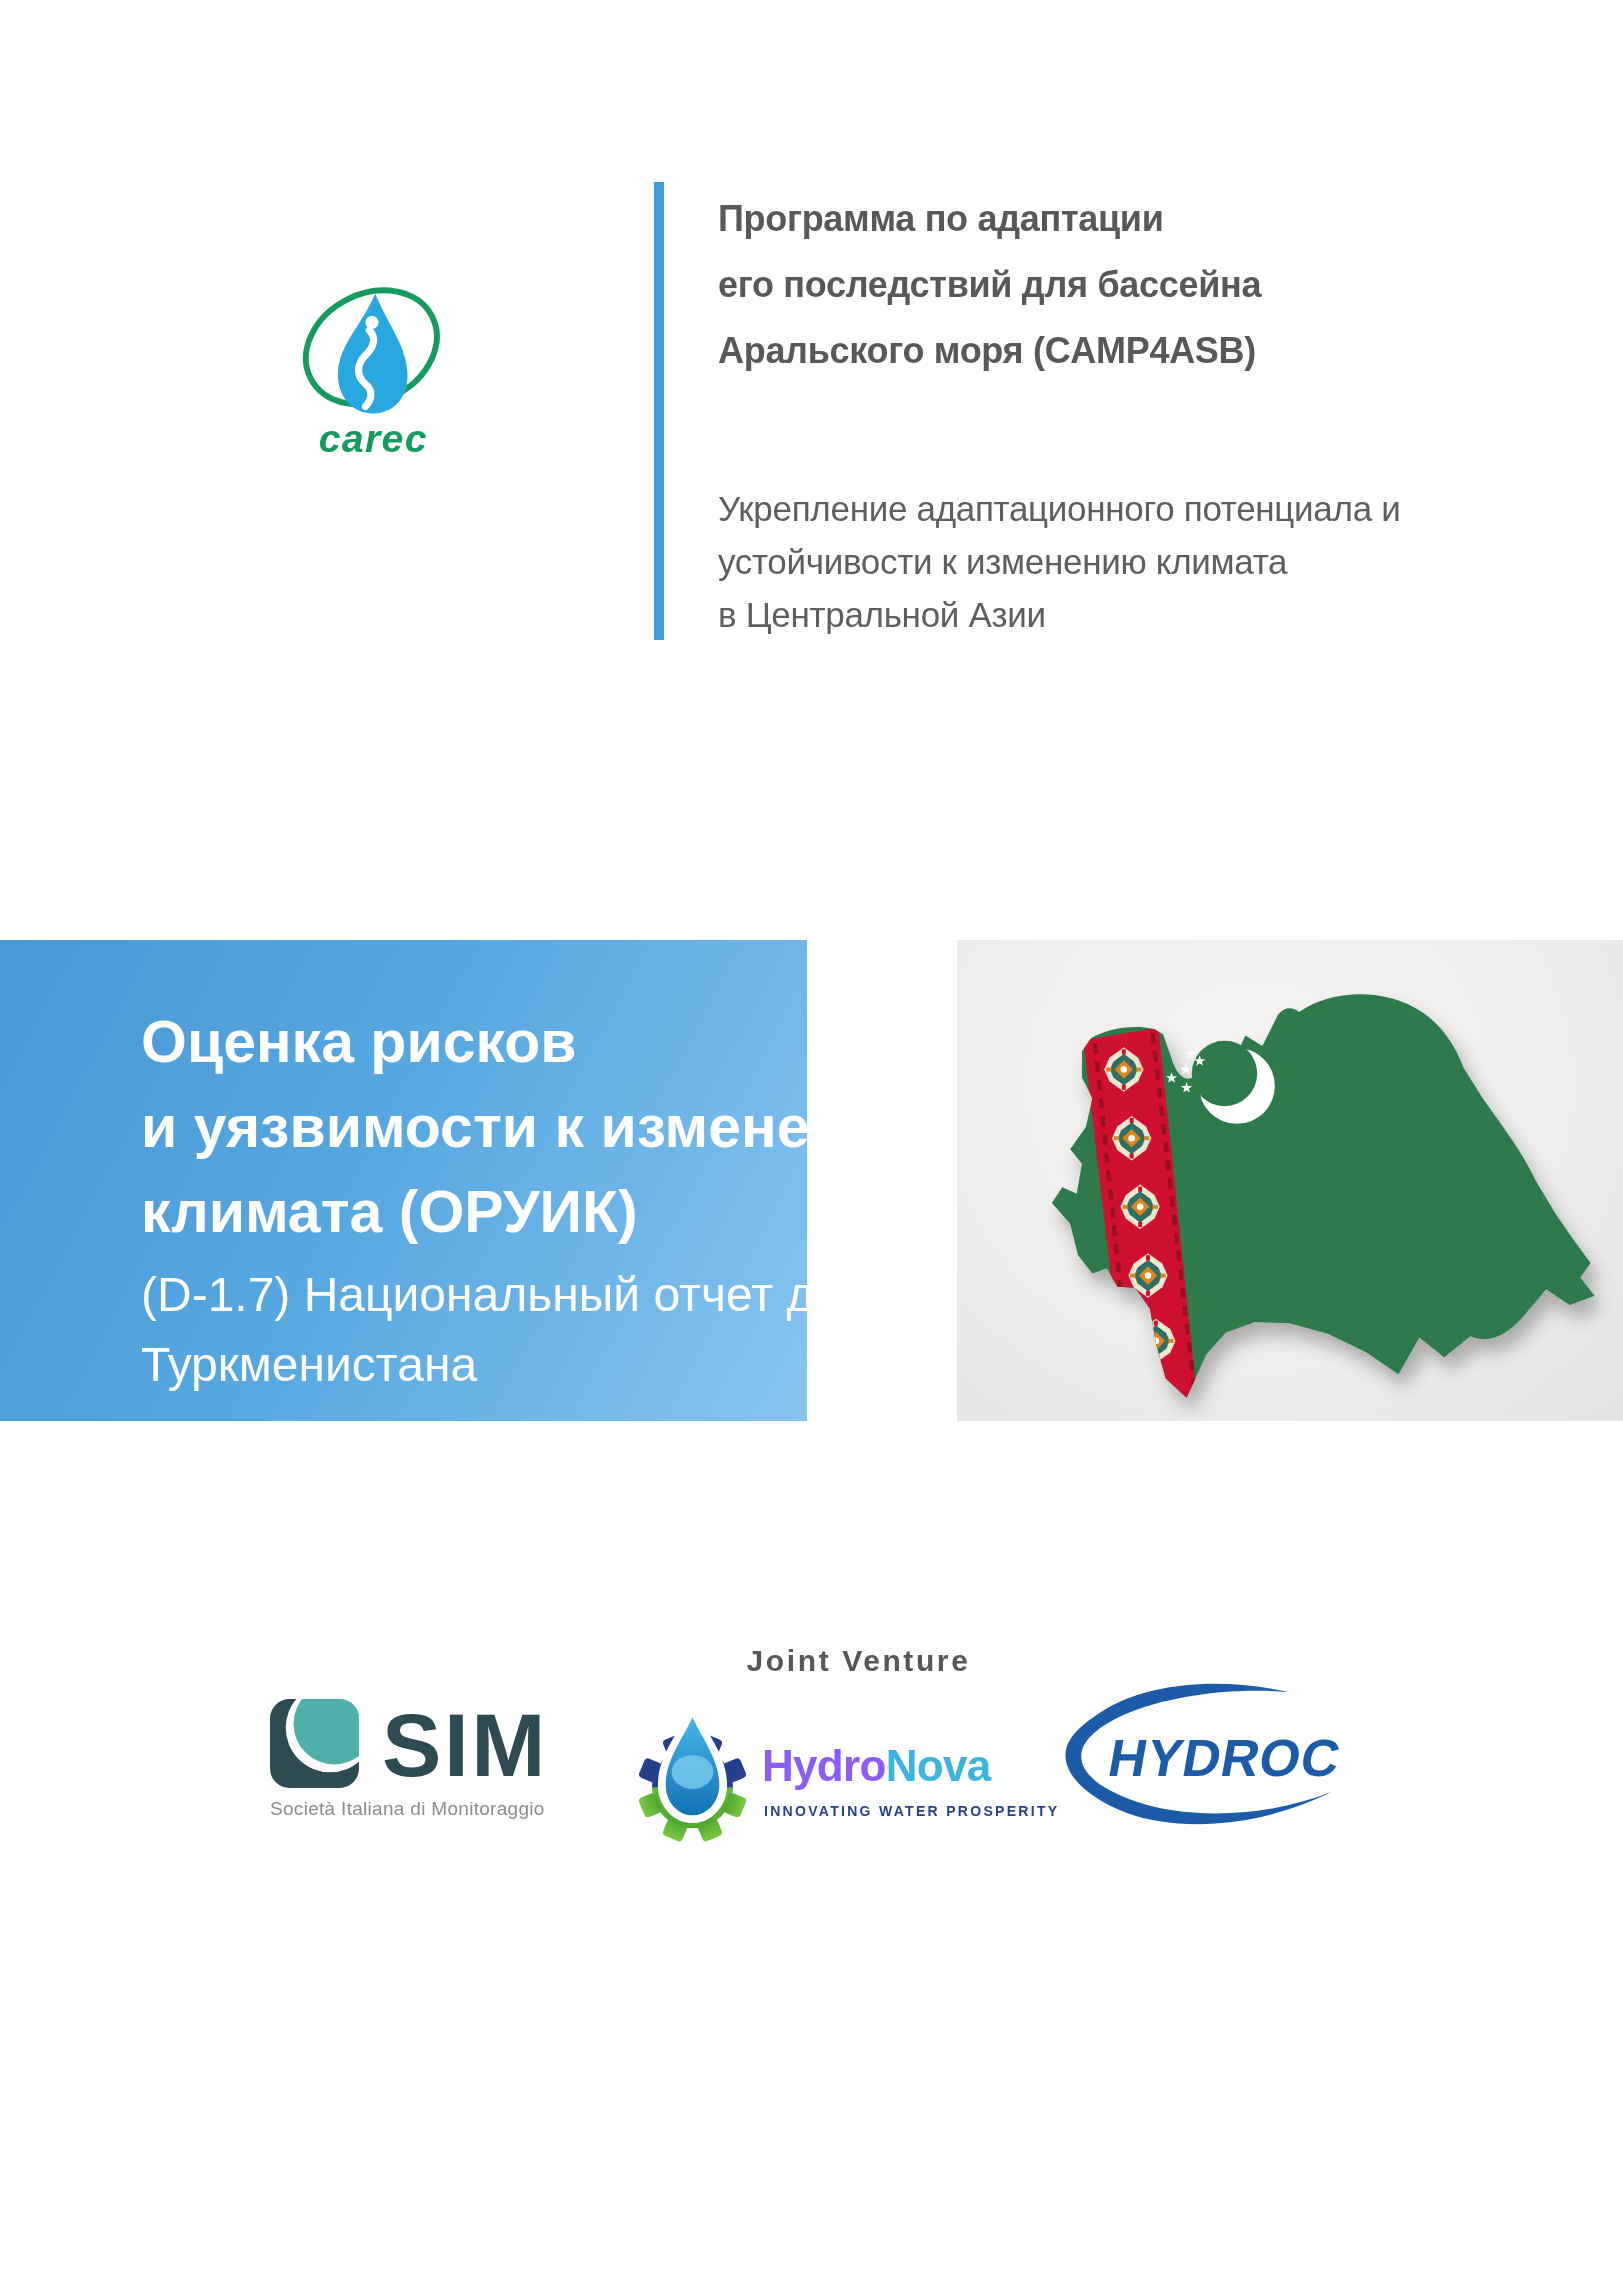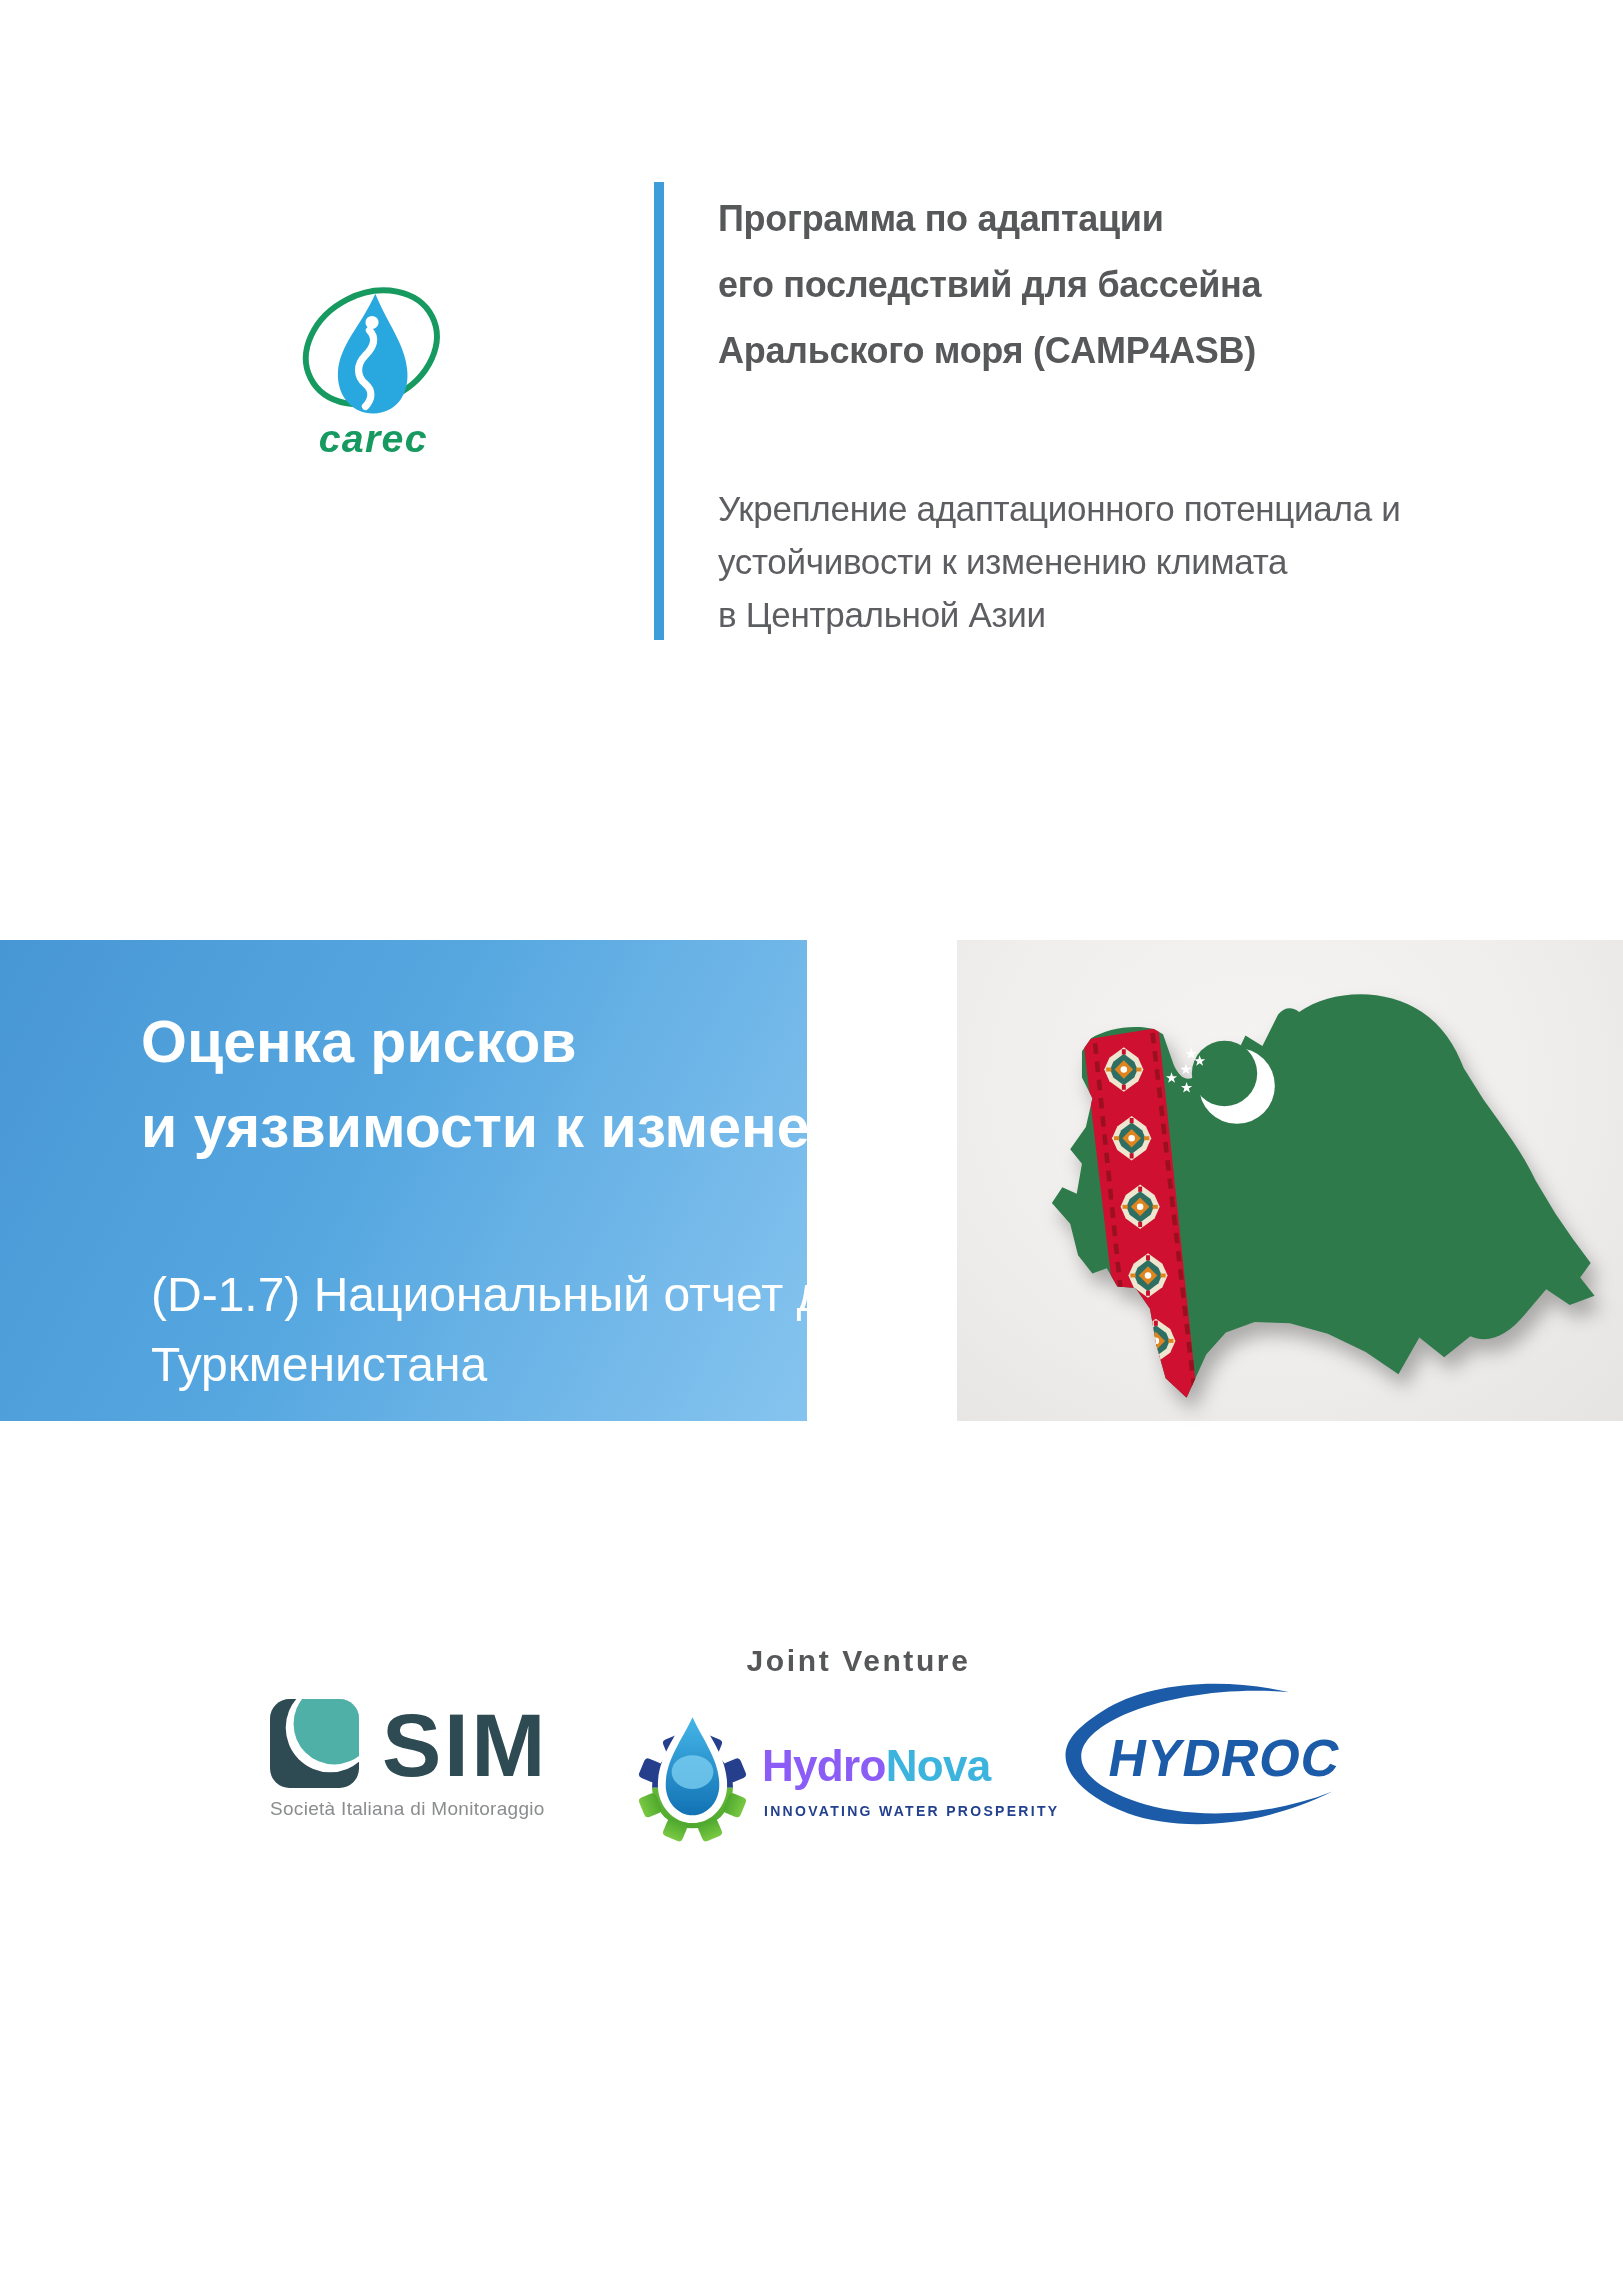--- a/index.html
+++ b/index.html
@@ -32,21 +32,21 @@
   .banner-left{
     position:absolute;left:0;top:0;width:807px;height:481px;
     background:linear-gradient(118deg,#4897d5 0%,#56a7e0 45%,#86c4ef 100%);
   }
   .banner-title{
     position:absolute;left:141px;top:60px;width:811px;
     font-size:59px;line-height:85px;font-weight:bold;color:#ffffff;
   }
   .banner-subtitle{
     position:absolute;left:141px;top:320px;width:811px;
-    font-size:48px;line-height:70px;font-weight:400;color:#ffffff;margin-left:10px;
+    font-size:48px;line-height:70px;font-weight:400;color:#ffffff;
   }
   .banner-title span,.banner-subtitle span{display:block;}
   .banner-photo{
     position:absolute;left:957px;top:0;width:667px;height:481px;
     background:radial-gradient(ellipse at 45% 30%,#f5f4f2 0%,#efeeec 55%,#e5e4e2 100%);
   }
   .map-svg{
     position:absolute;left:28px;top:38px;width:615px;height:425px;
     filter:drop-shadow(7.9px 13px 9.2px rgba(90,90,90,0.45));
   }
@@ -104,20 +104,21 @@
     <span>Укрепление адаптационного потенциала и</span>
     <span>устойчивости к изменению климата</span>
     <span>в Центральной Азии</span>
   </div>
 
   <div class="banner">
     <div class="banner-left">
       <div class="banner-title">
         <span>Оценка рисков</span>
         <span>и уязвимости к изменению</span>
+        <span>климата (ОРУИК)</span>
       </div>
       <div class="banner-subtitle">
         <span>(D-1.7) Национальный отчет для</span>
         <span>Туркменистана</span>
       </div>
     </div>
 
     <div class="banner-photo">
       <svg class="map-svg" viewBox="0 0 940 650">
         <defs>

